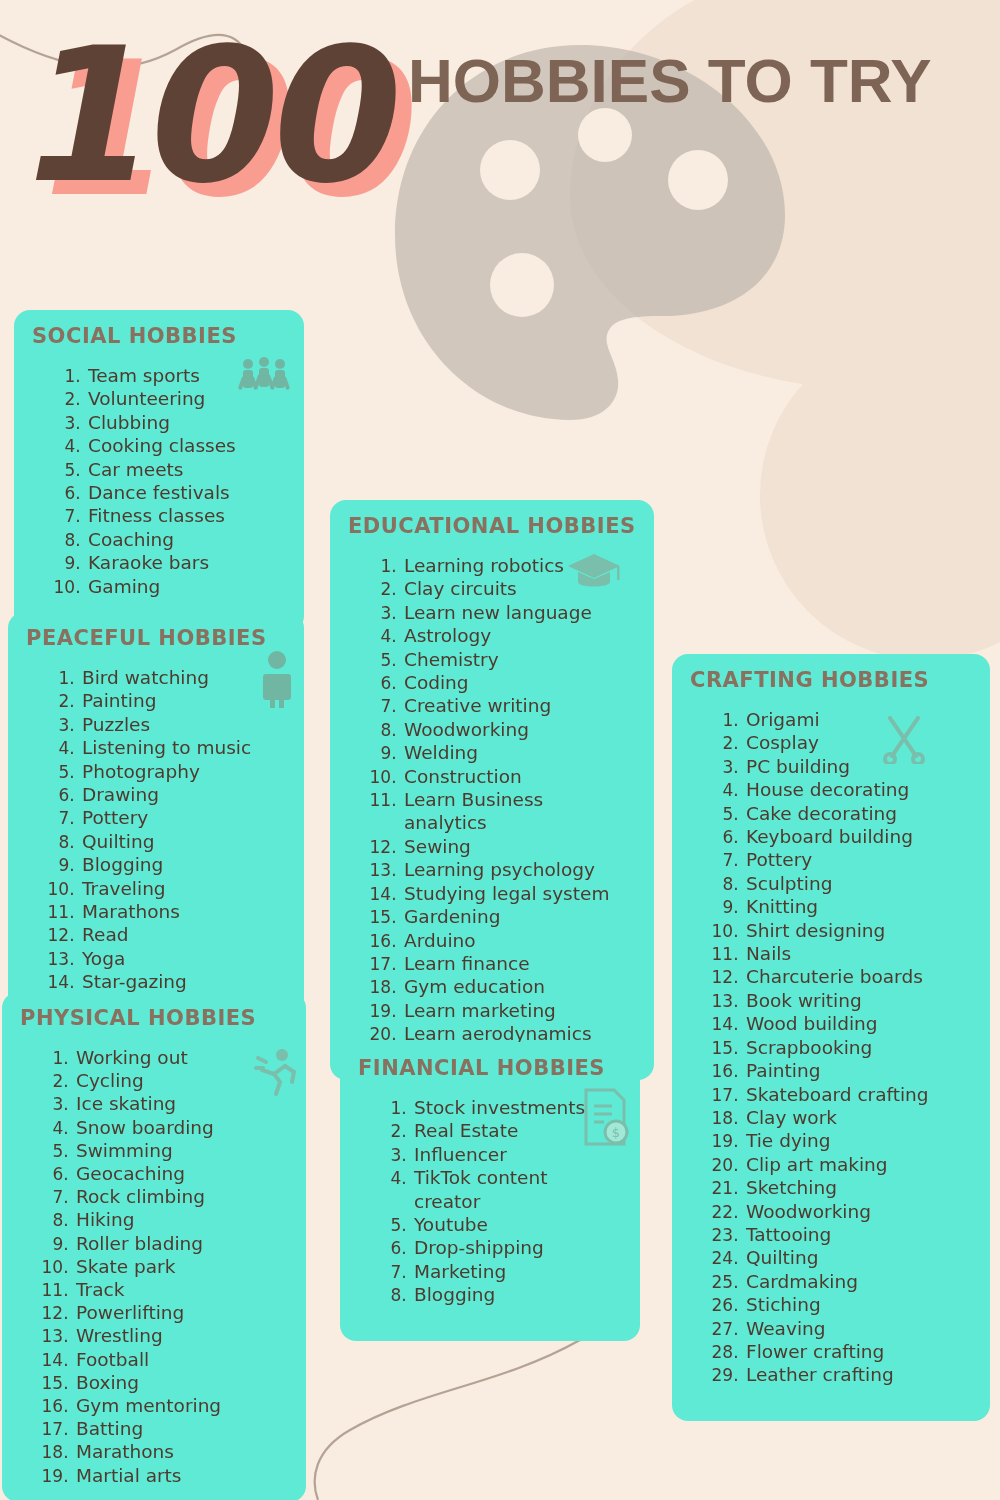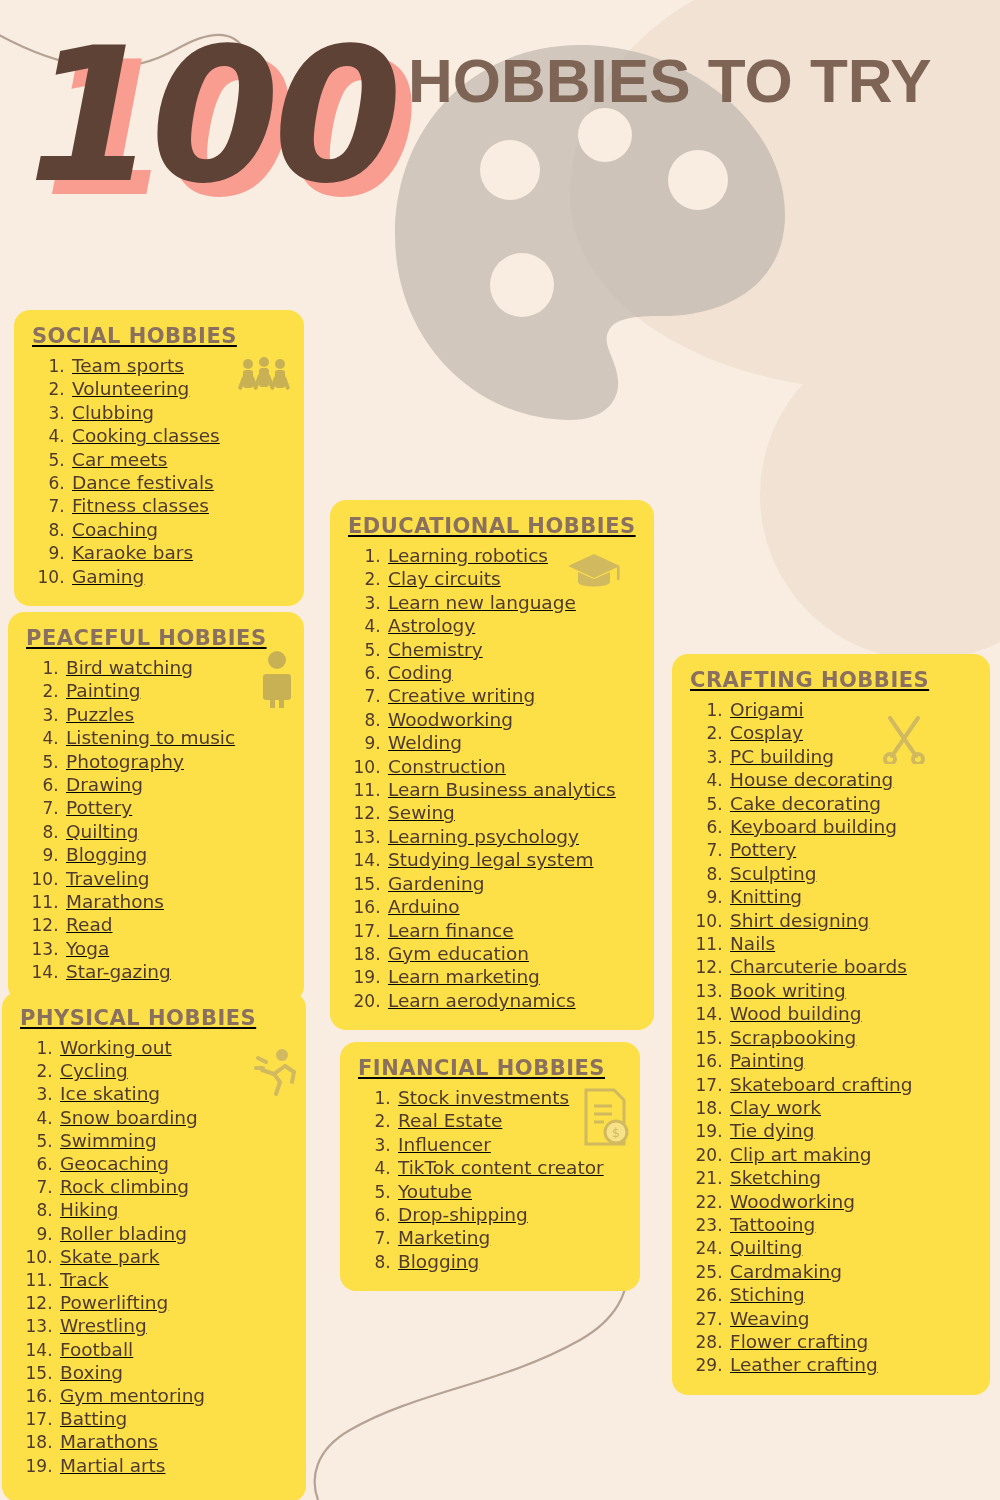--- a/index.html
+++ b/index.html
@@ -97,37 +97,36 @@
     font-weight: bold;
     font-size: 62px;
     line-height: 0.95;
     color: #7d6455;
     letter-spacing: 0px;
   }
 
   
   .section {
     position: absolute;
-    background: #fde047;
+    background: #5eead4;
     border-radius: 16px;
     z-index: 2;
     box-sizing: border-box;
     padding: 14px 18px 18px 18px;
-    text-decoration: underline;
   }
   .section-title {
     font-family: "DejaVu Sans", sans-serif;
     font-weight: bold;
     font-size: 21px;
     letter-spacing: 0.5px;
     color: #8a705e;
     margin: 0 0 6px 0;
   }
   ol.hobby-list {
-    margin: 0;
+    margin: 16px;
     padding: 0 0 0 38px;
     list-style-position: outside;
   }
   ol.hobby-list li {
     font-family: "DejaVu Sans", sans-serif;
     font-size: 18.5px;
     line-height: 23.4px;
     color: #4f3a2e;
     padding-left: 2px;
   }

